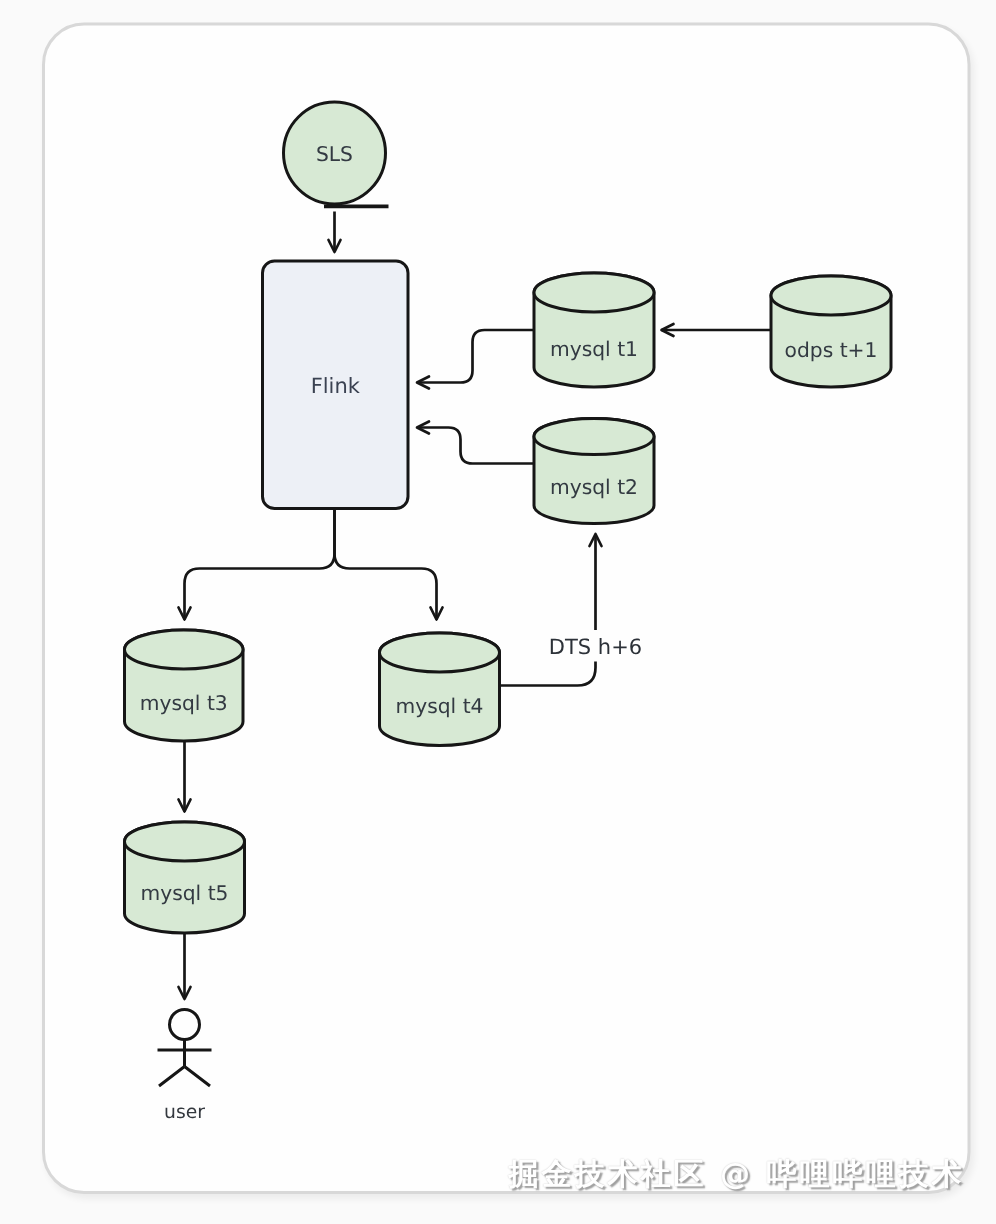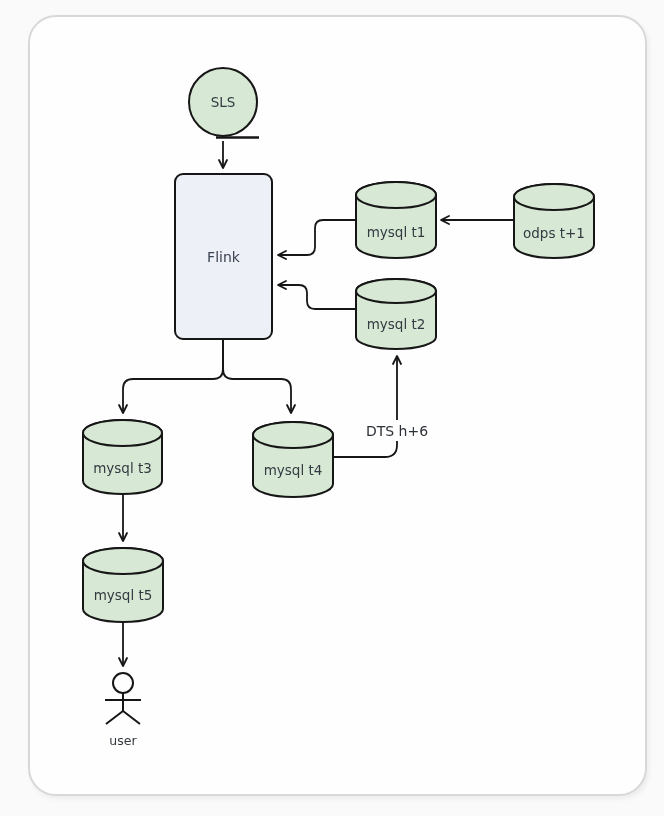--- a/index.html
+++ b/index.html
@@ -166,13 +166,14 @@
 
     <g>
       <circle class="figure" cx="123" cy="683" r="10" fill="#fefefe"></circle>
       <path class="figure" d="M123,693 L123,711"></path>
       <path class="figure" d="M105,700 L141,700"></path>
       <path class="figure" d="M123,711 L106,724 M123,711 L140,724"></path>
       <text class="small-label" x="123" y="745">user</text>
     </g>
   </svg>
 
+  <div class="watermark">掘金技术社区 @ 哔哩哔哩技术</div>
 </div>
 
 </body></html>

